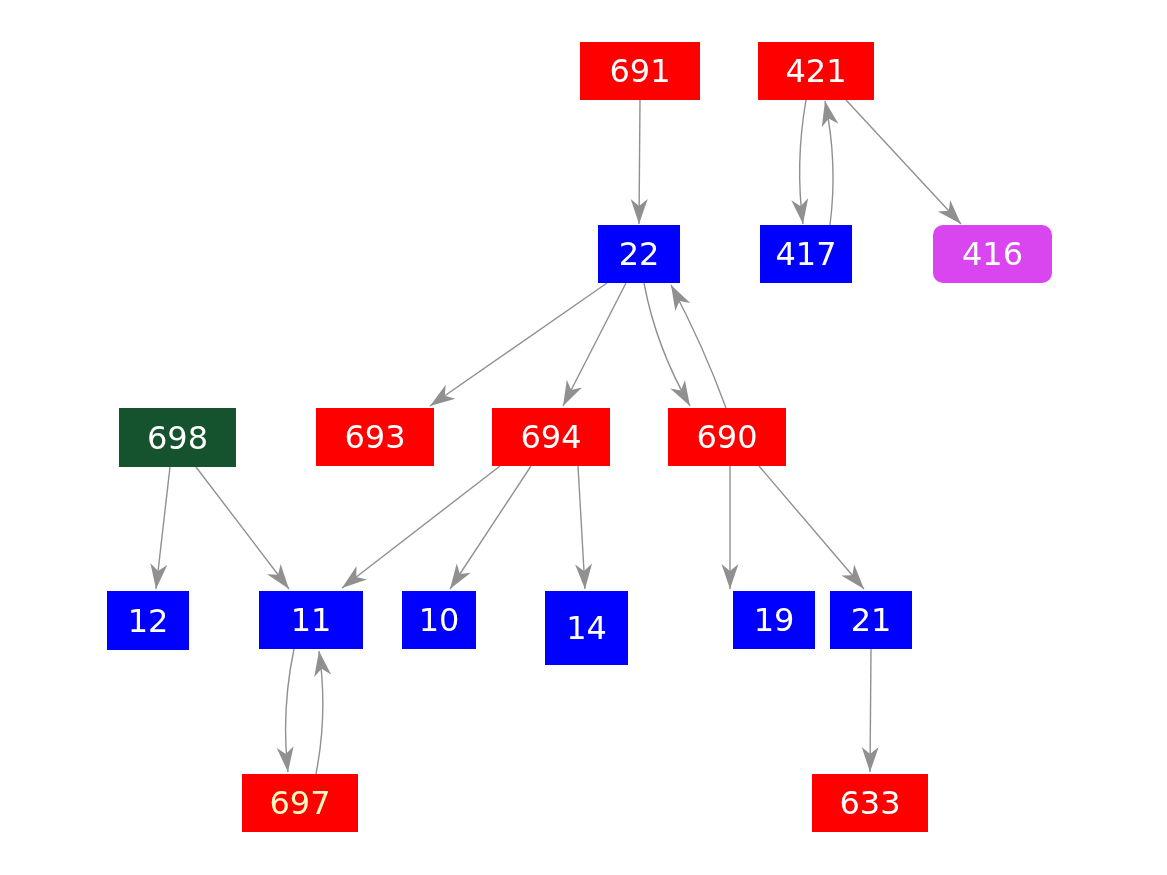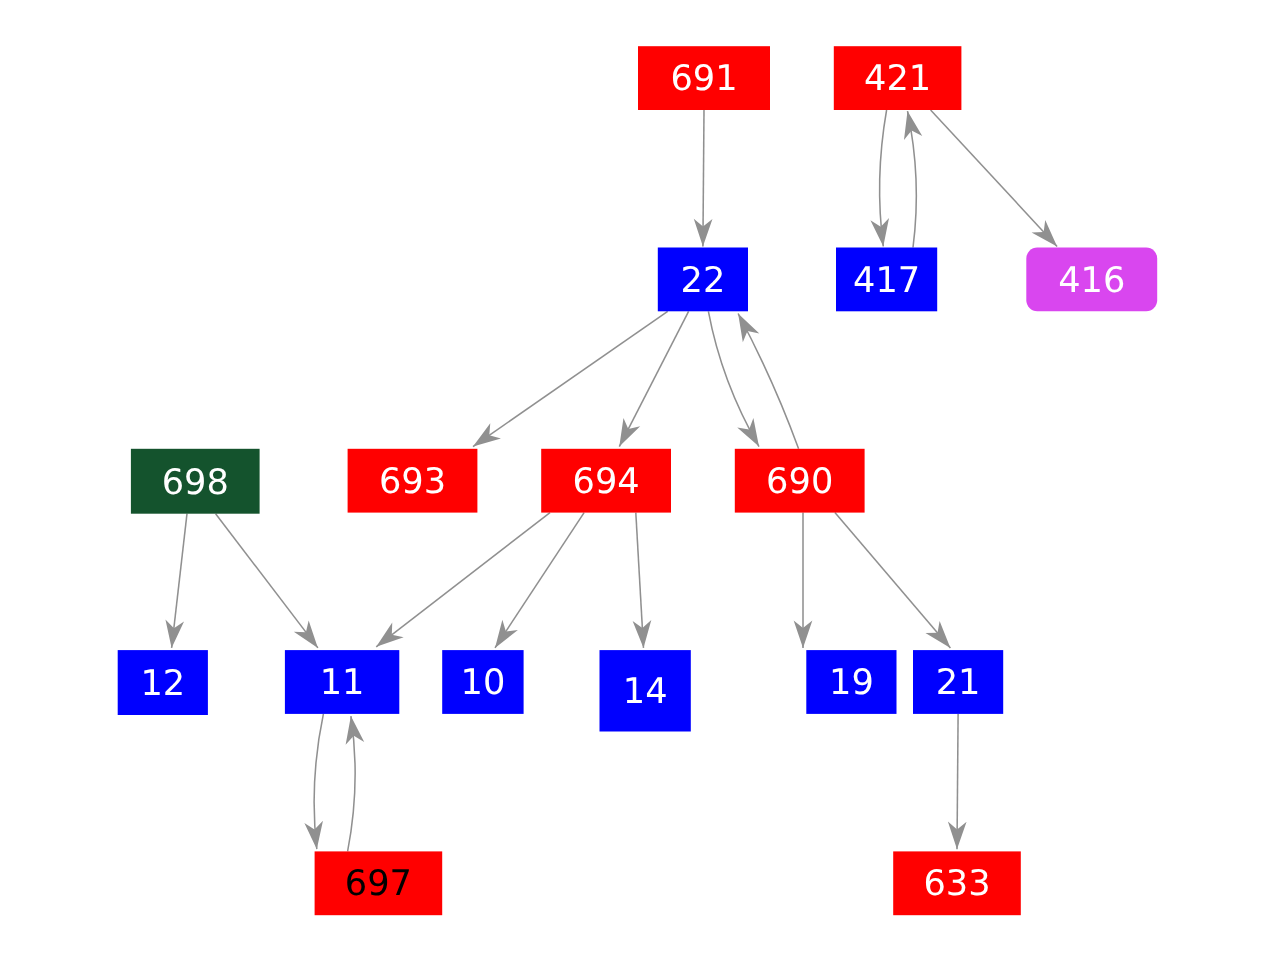--- a/index.html
+++ b/index.html
@@ -121,20 +121,20 @@
       </div>
       <div class="node" style="left: 545px; top: 591px; width: 83px; height: 74px; background: rgb(0, 0, 255); color: rgb(255, 255, 255);">
         <span>14</span>
       </div>
       <div class="node" style="left: 688px; top: 591px; width: 82px; height: 58px; background: rgb(0, 0, 255); color: rgb(255, 255, 255); margin-left: 45px;">
         <span>19</span>
       </div>
       <div class="node" style="left: 830px; top: 591px; width: 82px; height: 58px; background: rgb(0, 0, 255); color: rgb(255, 255, 255);">
         <span>21</span>
       </div>
-      <div class="node" style="left: 242px; top: 774px; width: 116px; height: 58px; background: rgb(255, 0, 0); color: #000000; margin-left: 44px;">
+      <div class="node" style="left: 242px; top: 774px; width: 116px; height: 58px; background: rgb(255, 0, 0); color: #fef9c3;">
         <span>697</span>
       </div>
       <div class="node" style="left: 812px; top: 774px; width: 116px; height: 58px; background: rgb(255, 0, 0); color: rgb(255, 255, 255);">
         <span>633</span>
       </div>
     </div>
 </div>
 
 </body></html>

